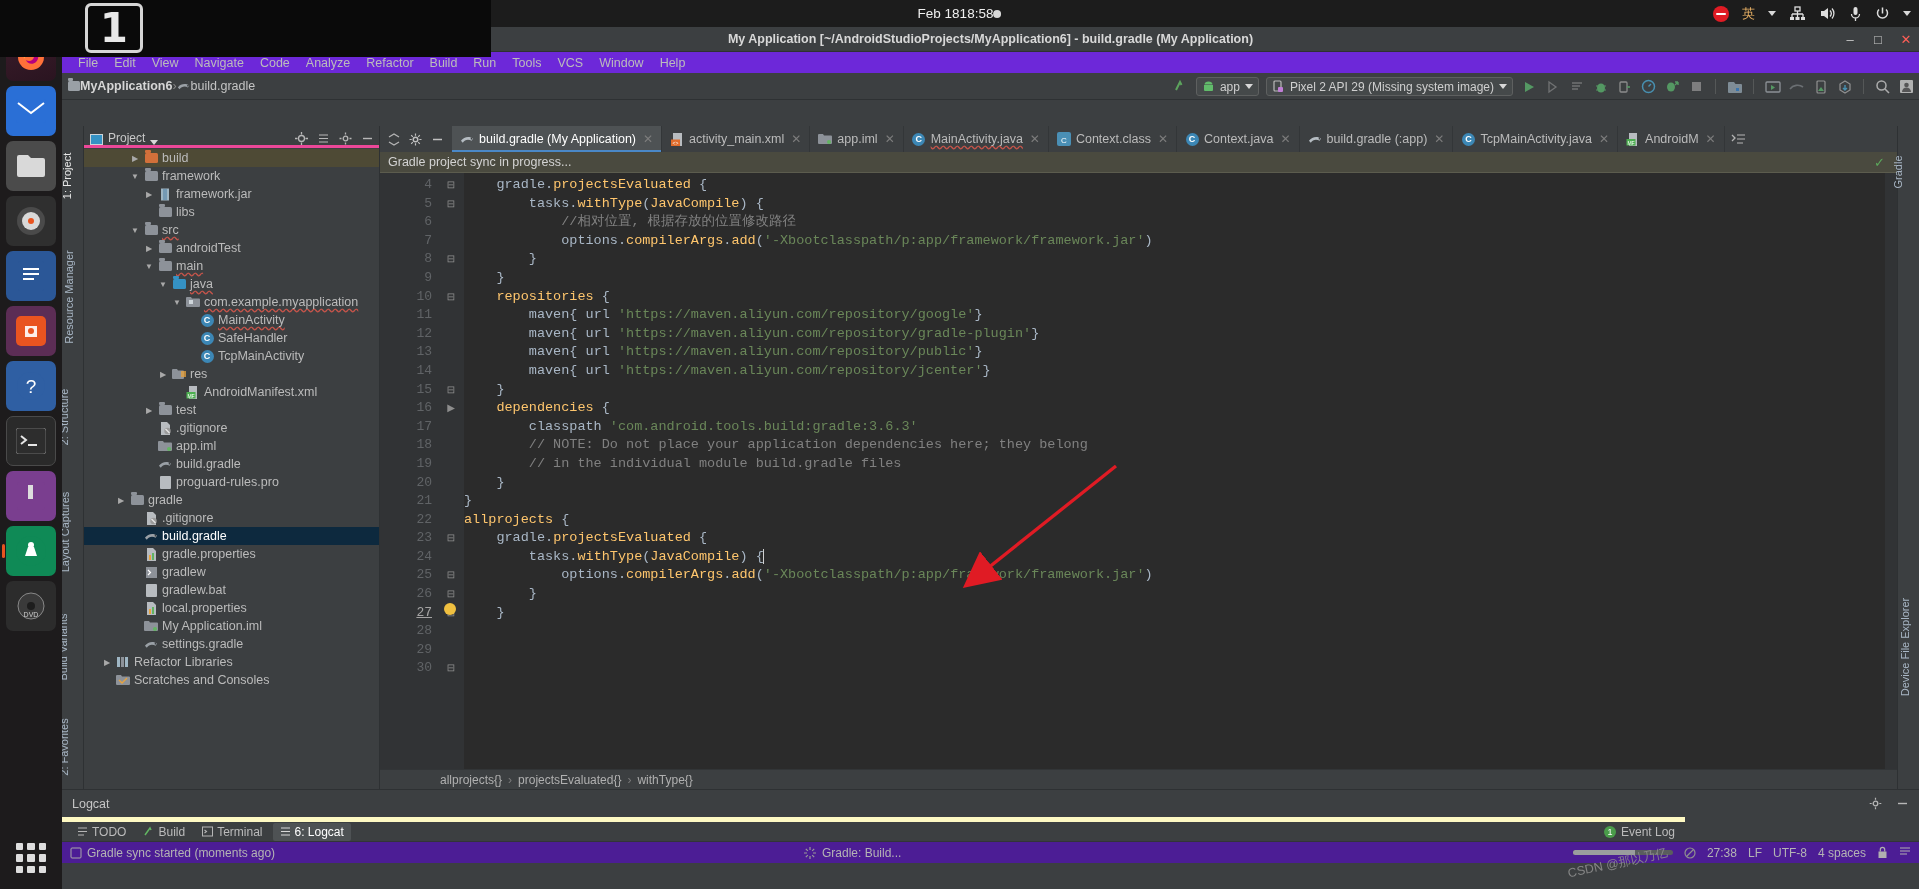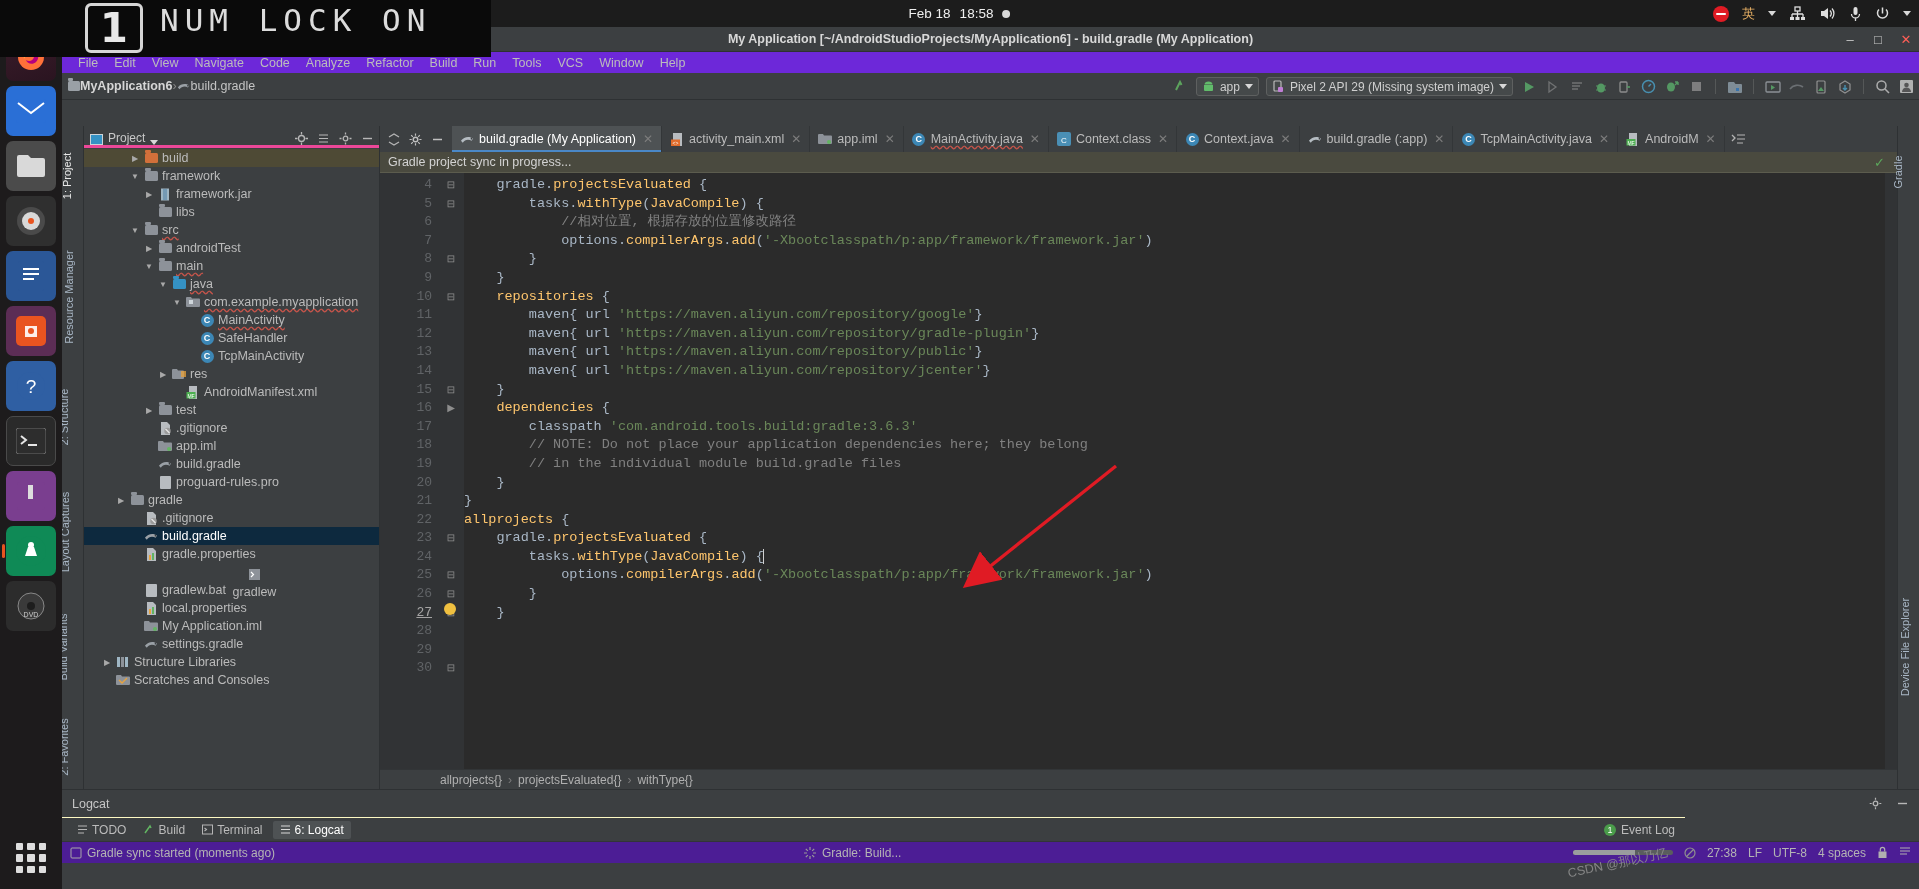--- a/index.html
+++ b/index.html
@@ -6,21 +6,21 @@
   html,body{ width:1919px; height:889px; overflow:hidden; background:#1d1d1d;
     font-family:"Liberation Sans", sans-serif; -webkit-font-smoothing:antialiased; }
   #root{ position:relative; width:1919px; height:889px; }
 
   
   .gnome-bar{ position:absolute; left:0; top:0; width:1919px; height:27px; background:#1c1c1c;
     display:flex; align-items:center; color:#e6e6e6; font-size:13px; z-index:40;}
   .gnome-activities{ padding:0 14px 0 14px; height:27px; display:flex; align-items:center;
     font-size:13.5px; color:#ffffff; background:#2b2b2b;}
   .gnome-appname{ padding:0 10px; display:flex; align-items:center; gap:6px; color:#cfcfcf; font-size:13px;}
-  .gnome-clock{ position:absolute; left:50%; transform:translateX(-50%); display:flex; align-items:center; gap:9px;
+  .gnome-clock{ position:absolute; left:50%; transform:translateX(-50%); display:flex; align-items:center; 
     font-size:13.5px; color:#efefef;}
   .gnome-dot{ width:8px; height:8px; border-radius:50%; background:#d8d8d8; display:inline-block;}
   .gnome-right{ position:absolute; right:8px; top:0; height:27px; display:flex; align-items:center; gap:13px;}
   .gnome-right svg{ display:block; }
   .rec-dot{ width:16px; height:16px; border-radius:50%; background:#e01b24; position:relative;}
   .rec-dot:after{ content:""; position:absolute; left:3px; top:7px; width:10px; height:2.5px; background:#fff; border-radius:1px;}
   .ime{ font-size:13px; color:#e8b064; }
   .caret-dn{ width:0;height:0;border-left:4px solid transparent;border-right:4px solid transparent;border-top:5px solid #d8d8d8;}
 
   
@@ -139,21 +139,21 @@
 
   
   .annot{ position:absolute; left:0; top:0; pointer-events:none; z-index:20;}
 
   
   .logcat{ position:absolute; left:0; top:762px; width:1857px; height:28px; background:#3c3f41;
     border-top:1px solid #2e3133; display:flex; align-items:center; padding-left:10px; font-size:12.5px; color:#c6c6c6;}
   .logcat .r{ position:absolute; right:10px; display:flex; align-items:center; gap:14px; color:#b5b5b5;}
   .toolwin{ position:absolute; left:0; top:790px; width:1623px; height:24px; background:#3c3f41;
     display:flex; align-items:center; padding-left:8px; gap:3px; font-size:12px; color:#bbbbbb;
-    border-top:1px solid #fef9c3;}
+    border-top:5px solid #fef9c3;}
   .twbtn{ display:flex; align-items:center; gap:4px; padding:2px 7px; border-radius:2px;}
   .twbtn.active{ background:#4e5254; color:#ffffff;}
   .toolwin .evt{ position:absolute; right:10px; display:flex; align-items:center; gap:5px; font-size:12px;}
   .evtbadge{ width:12px;height:12px;border-radius:50%;background:#4a9c4a;color:#fff;font-size:9px;
      display:flex;align-items:center;justify-content:center;}
   .statusbar{ position:absolute; left:0; top:814px; width:1857px; height:22px; background:#4c1d95;
     display:flex; align-items:center; padding-left:8px; font-size:12px; color:#b4b4b4; border-top:1px solid #323537;}
   .sb-mid{ position:absolute; left:742px; display:flex; align-items:center; gap:6px;}
   .sb-right{ position:absolute; right:8px; display:flex; align-items:center; gap:11px;}
   .progress{ width:100px; height:5px; background:#5a5d5e; border-radius:3px; overflow:hidden;}
@@ -200,21 +200,20 @@
       <svg width="15" height="15" viewBox="0 0 15 15">
           <path d="M7.5 1.5v6" stroke="#ddd" stroke-width="1.5"></path>
           <path d="M4 3.5a5 5 0 107 0" stroke="#ddd" stroke-width="1.5" fill="none"></path>
         </svg>
       <span class="caret-dn"></span>
     </div>
   </div>
 
   <div class="numlock">
     <div class="key">1</div>
-    <div class="txt">NUM LOCK ON</div>
   </div>
 
   <div class="dock">
     <div class="dockitem d-ff">
       <svg width="34" height="34" viewBox="0 0 34 34">
         <circle cx="17" cy="18" r="13" fill="#ff7139"></circle>
         <path d="M17 5c6 0 9 4 10 8-3-4-8-3-10 0-2 3-6 3-7 7-1-6 2-15 7-15z" fill="#ffbd4f"></path>
         <path d="M22 12c3 3 3 8 0 11-3 3-9 2-10-2 3 2 7 1 8-3 1-3 0-5 2-6z" fill="#b5007f"></path>
       </svg>
     </div>
@@ -672,21 +671,21 @@
               <span class="arrow"></span>
               <span class="ic">
                 <svg width="13" height="13" viewBox="0 0 13 13">
                   <path d="M2 0h6l3 3v10H2z" fill="#b8bcc0"></path>
                   <rect x="4" y="7" width="2" height="5" fill="#e8a33d"></rect>
                   <rect x="7" y="5" width="2" height="7" fill="#62b562"></rect>
                 </svg>
               </span>
               <span class="">gradle.properties</span>
             </div>
-            <div class="row" style="padding-left: 46px; flex-direction: column;">
+            <div class="row" style="padding-left: 46px;">
               <span class="arrow"></span>
               <span class="ic">
                 <svg width="13" height="13" viewBox="0 0 13 13">
                   <rect x="1" y="1" width="11" height="11" fill="#8d9299"></rect>
                   <path d="M3 4l2.5 2.5L3 9" stroke="#fff" stroke-width="1.2" fill="none"></path>
                 </svg>
               </span>
               <span class="">gradlew</span>
             </div>
             <div class="row" style="padding-left: 46px;">
@@ -729,21 +728,21 @@
             </div>
             <div class="row" style="padding-left: 18px;">
               <span class="arrow">▶</span>
               <span class="ic">
                 <svg width="14" height="12" viewBox="0 0 14 12">
                   <rect x="1" y="1" width="3" height="10" fill="#9fb6c4"></rect>
                   <rect x="5" y="1" width="3" height="10" fill="#8d9299"></rect>
                   <rect x="9" y="1" width="3" height="10" fill="#9fb6c4"></rect>
                 </svg>
               </span>
-              <span class="">Structure Libraries</span>
+              <span class="">Refactor Libraries</span>
             </div>
             <div class="row" style="padding-left: 18px;">
               <span class="arrow"></span>
               <span class="ic">
                 <svg width="14" height="12" viewBox="0 0 14 12">
                   <path d="M0 2a1 1 0 011-1h4l1 1.5h7a1 1 0 011 1V10a1 1 0 01-1 1H1a1 1 0 01-1-1z" fill="#8d9299"></path>
                   <path d="M3 6l3 3 5-5" stroke="#e8a33d" stroke-width="1.3" fill="none"></path>
                 </svg>
               </span>
               <span class="">Scratches and Consoles</span>

